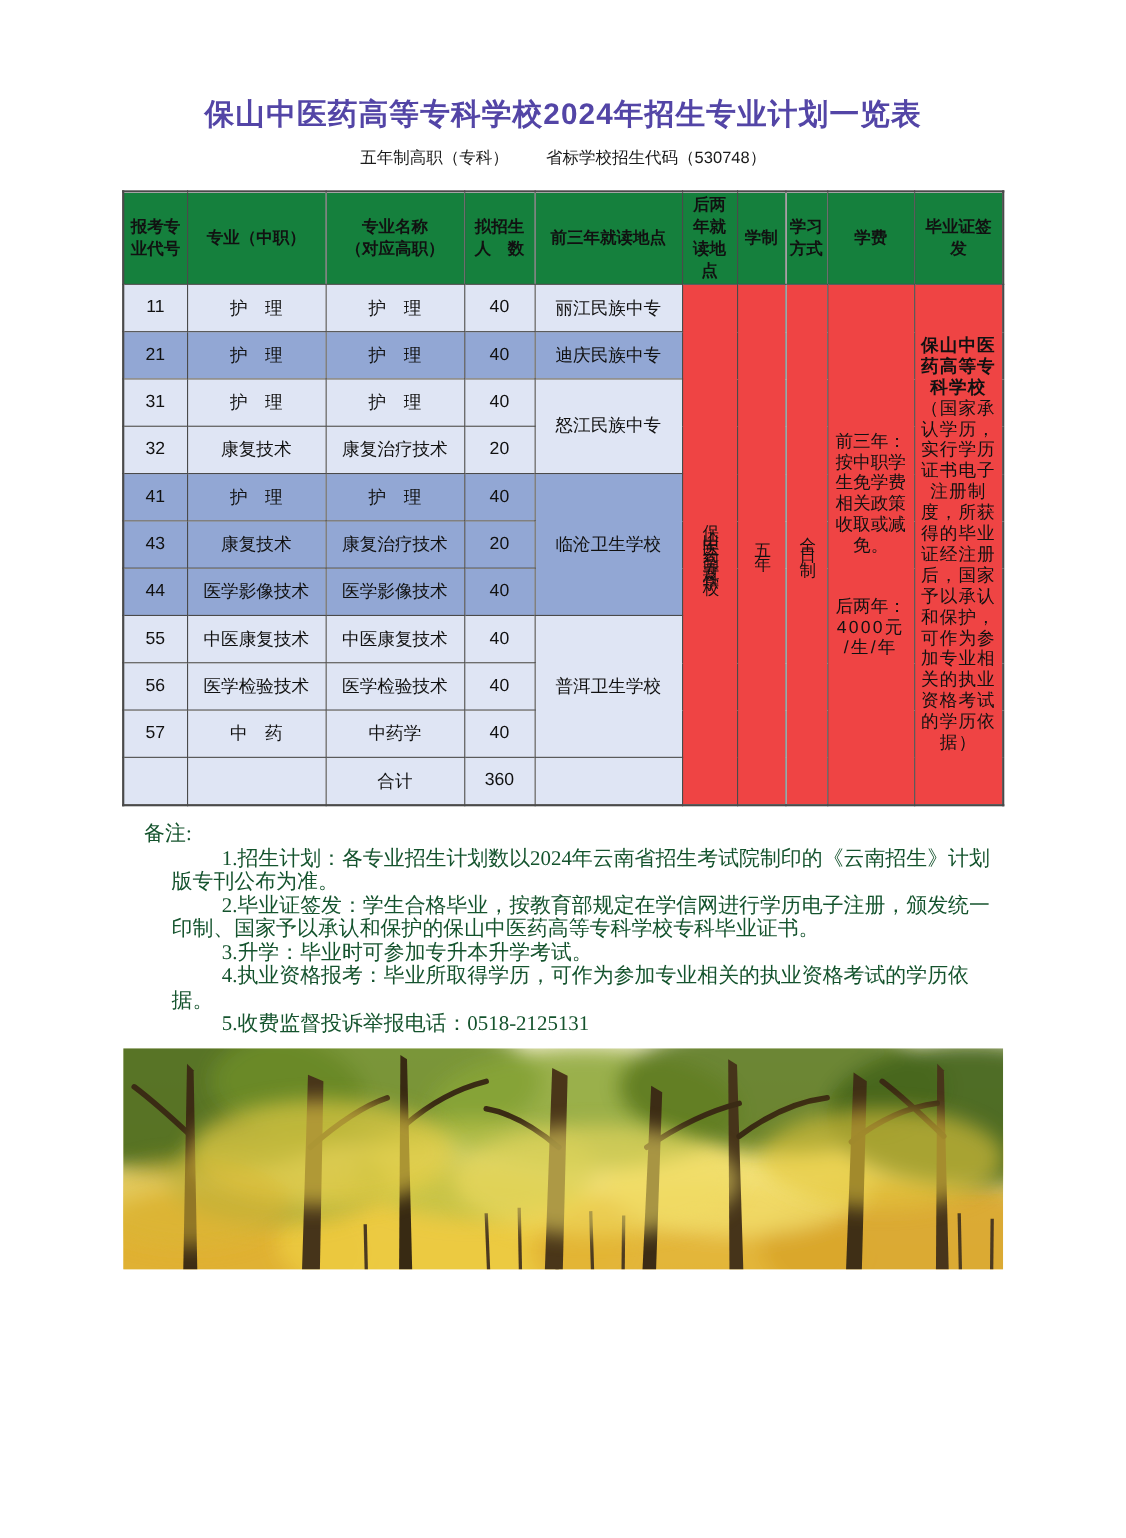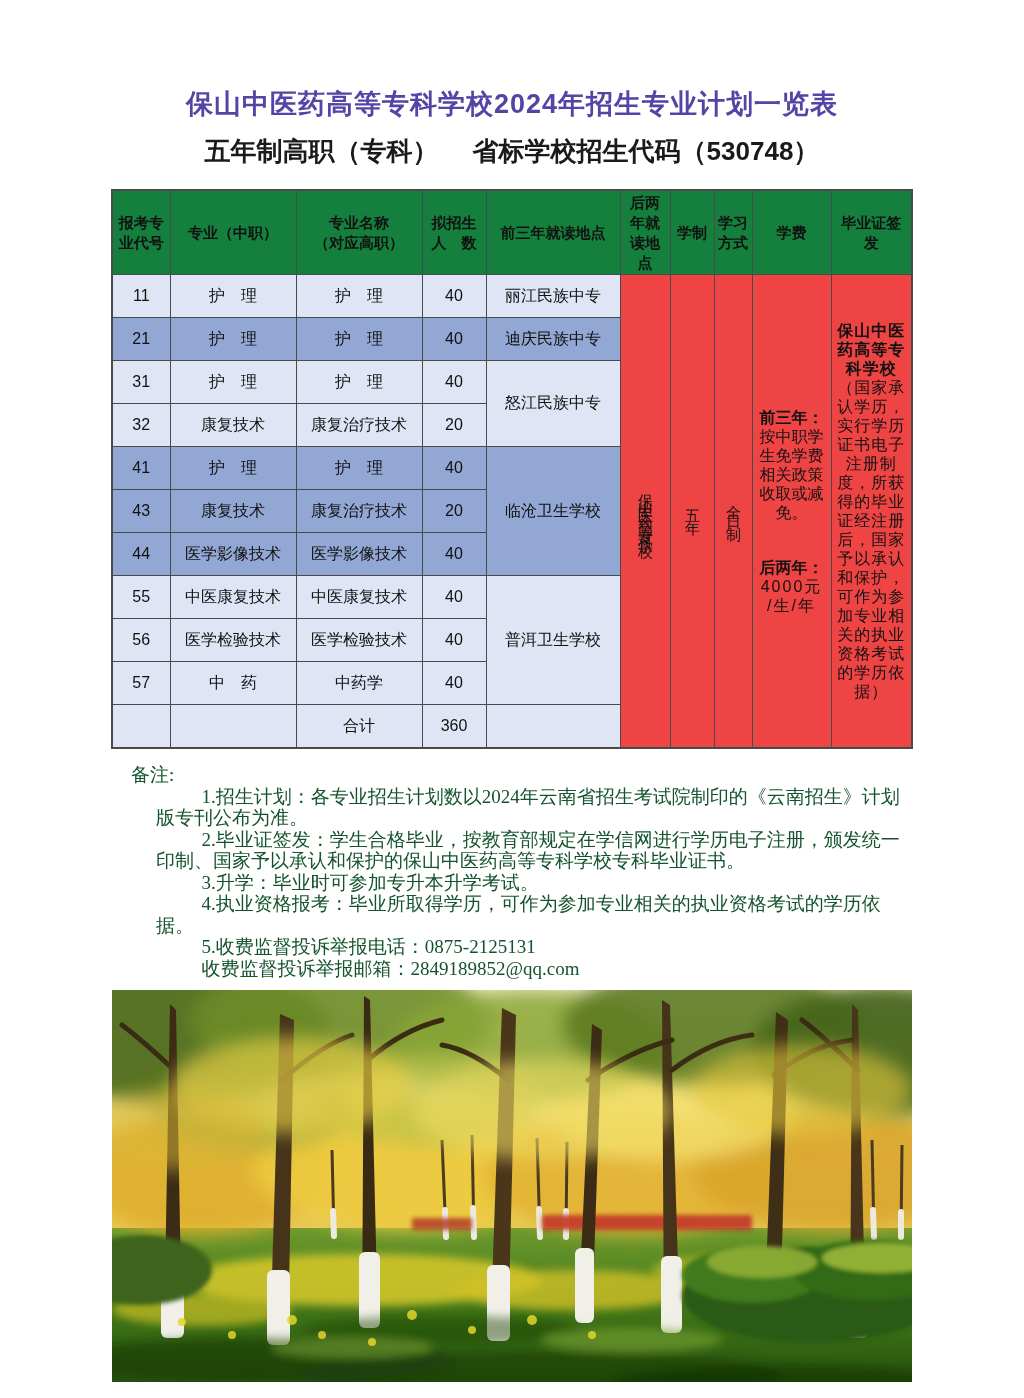--- a/index.html
+++ b/index.html
@@ -1,26 +1,26 @@
 <!DOCTYPE html>
 <html><head>
 <meta charset="utf-8">
 <style>
   html,body{margin:0;padding:0;background:#ffffff;}
   .page{
-    width:1024px;height:1382px;background:#ffffff;position:relative;
+    width:1024px;height:1154px;background:#ffffff;position:relative;
     font-family:"Liberation Sans","DejaVu Sans",sans-serif;color:#111;
     overflow:hidden;
   }
   .title{
     margin:0;padding-top:86px;text-align:center;
     font-size:27px;font-weight:bold;color:#5345a6;letter-spacing:1px;
   }
   .subtitle{
-    margin-top:12px;text-align:center;font-size:26px;font-weight:bold;color:#1a1a1a;
+    margin-top:12px;text-align:center;font-size:15px;font-weight:normal;color:#1a1a1a;
   }
   .subtitle .gap{display:inline-block;width:34px;}
   table.plan{
     width:800px;margin:20px auto 0;border-collapse:collapse;table-layout:fixed;
     border:2px solid #4a4a4a;
   }
   table.plan th,table.plan td{
     border:1px solid #4a4a4a;text-align:center;vertical-align:middle;
     padding:0;overflow:hidden;
   }
@@ -35,21 +35,21 @@
   td.gray{background:#ef4444;}
   .v{
     writing-mode:vertical-rl;-webkit-writing-mode:vertical-rl;
     text-orientation:upright;-webkit-text-orientation:upright;
     display:inline-block;font-size:15px;letter-spacing:5px;line-height:1.25;
   }
   .v.wide{letter-spacing:11px;}
   td.fee{text-align:left;padding:0 7px;font-size:14px;line-height:19px;}
   td.fee p{margin:0;}
   td.fee p.second{margin-top:36px;}
-  td.fee b{display:block;font-weight:bold;}
+  td.fee b{display:block;font-weight:normal;}
   .fee-val{white-space:pre-line;letter-spacing:2px;text-align:right;}
   td.cert{
     text-align:justify;padding:0 7px;font-size:14px;line-height:19px;
     word-break:break-all;letter-spacing:1px;
   }
   td.cert b{font-weight:bold;}
   .notes{
     width:800px;margin:15px auto 0;
     font-family:"Liberation Serif","DejaVu Serif",serif;
     font-size:19px;line-height:21.5px;color:#14532d;
@@ -193,22 +193,21 @@
       </tr>
     </tbody>
   </table>
 
   <div class="notes">
     <p class="heading">备注:</p>
     <p class="item">1.招生计划：各专业招生计划数以2024年云南省招生考试院制印的《云南招生》计划版专刊公布为准。</p>
     <p class="item">2.毕业证签发：学生合格毕业，按教育部规定在学信网进行学历电子注册，颁发统一印制、国家予以承认和保护的保山中医药高等专科学校专科毕业证书。</p>
     <p class="item">3.升学：毕业时可参加专升本升学考试。</p>
     <p class="item">4.执业资格报考：毕业所取得学历，可作为参加专业相关的执业资格考试的学历依据。</p>
-    <p class="item">5.收费监督投诉举报电话：0875-2125131</p>
-    <p class="item">收费监督投诉举报邮箱：2849189852@qq.com</p>
+    <p class="item">5.收费监督投诉举报电话：0518-2125131</p>
   </div>
 
   <div class="photo">
     <svg viewBox="0 0 800 415" preserveAspectRatio="none">
       <defs>
         <linearGradient id="sky" x1="0" y1="0" x2="0" y2="1">
           <stop offset="0" stop-color="#f7f1d6"></stop>
           <stop offset="0.55" stop-color="#f0dd83"></stop>
           <stop offset="1" stop-color="#e7c74e"></stop>
         </linearGradient>

